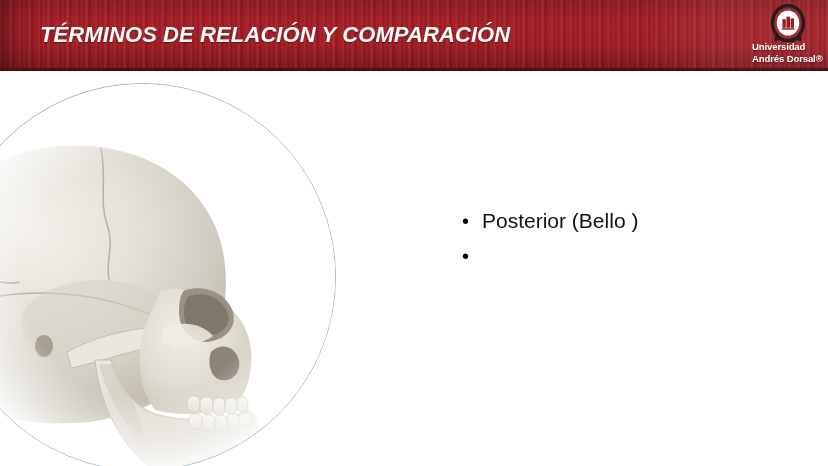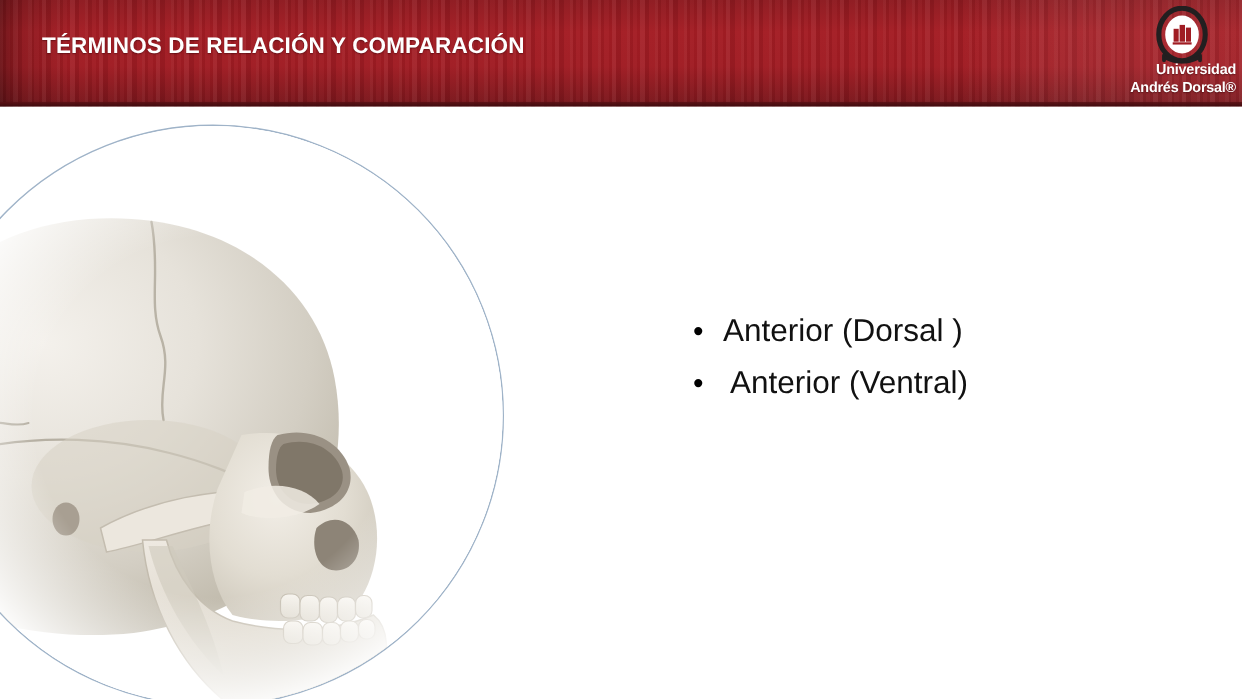--- a/index.html
+++ b/index.html
@@ -54,28 +54,29 @@
   #header-bottom-edge {
     position: absolute;
     left: 0;
     bottom: 0;
     width: 828px;
     height: 3px;
     background: linear-gradient(180deg, rgba(90,16,20,0.85), rgba(62,11,14,0.95));
   }
   #header-title {
     position: absolute;
-    left: 28px;
+    left: 40px;
     top: 22px;
-    font-size: 15px;
+    font-size: 22px;
     font-weight: bold;
     color: #ffffff;
     letter-spacing: 0.1px;
     white-space: nowrap;
     text-shadow: 0 1px 1px rgba(60,8,12,0.55);
+    font-style: italic;
   }
 
   
   #logo {
     position: absolute;
     left: 752px;
     top: 4px;
     width: 72px;
     height: 64px;
   }
@@ -84,21 +85,21 @@
     left: 16px;
     top: 0px;
     width: 40px;
     height: 40px;
   }
   #logo-text {
     position: absolute;
     left: 0;
     top: 37px;
     width: 72px;
-    text-align: right;
+    text-align: left;
     color: #ffffff;
     font-size: 9.6px;
     font-weight: bold;
     line-height: 11.5px;
     letter-spacing: -0.15px;
     text-shadow: 0 1px 1px rgba(60,8,12,0.6);
   }
 
   
   #skull-frame {
@@ -275,21 +276,20 @@
         <path d="M 150 280 C 158 312, 176 344, 200 366 C 192 332, 176 302, 166 280 Z" fill="#cfc9bc" opacity="0.6"></path>
 
         <rect x="0" y="0" width="388" height="388" fill="url(#haze)"></rect>
       </svg>
     </div>
   </div>
 
   <div id="bullets">
     <div class="bullet-row">
       <span class="bullet-dot">•</span>
-      <span class="bullet-text">Anterior (Dorsal )</span>
+      <span class="bullet-text">Posterior (Bello )</span>
     </div>
     <div class="bullet-row">
       <span class="bullet-dot">•</span>
-      <span class="bullet-text"> Anterior (Ventral)</span>
     </div>
   </div>
 
 </div>
 
 </body></html>

